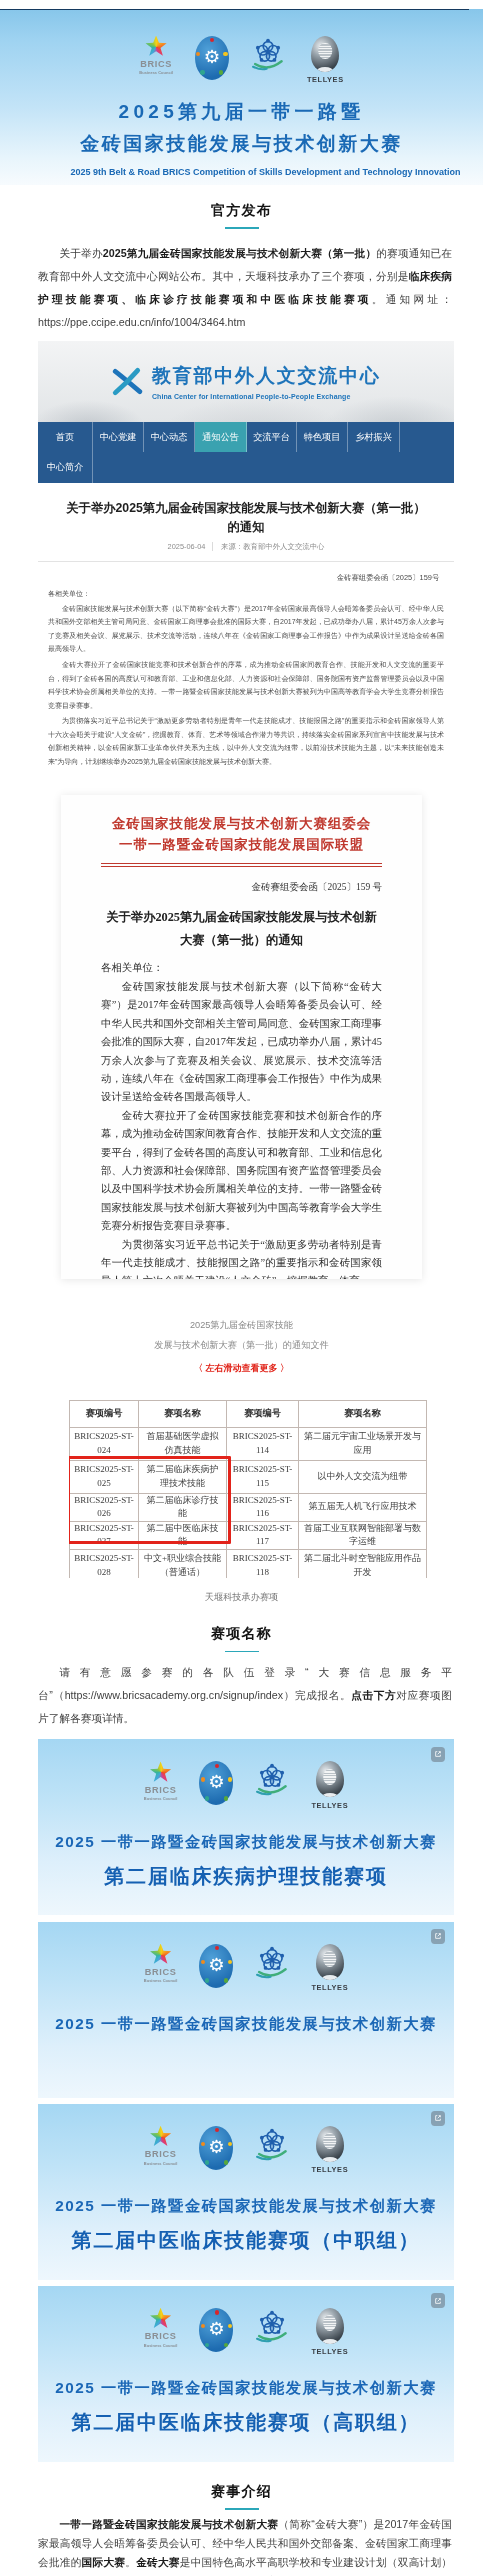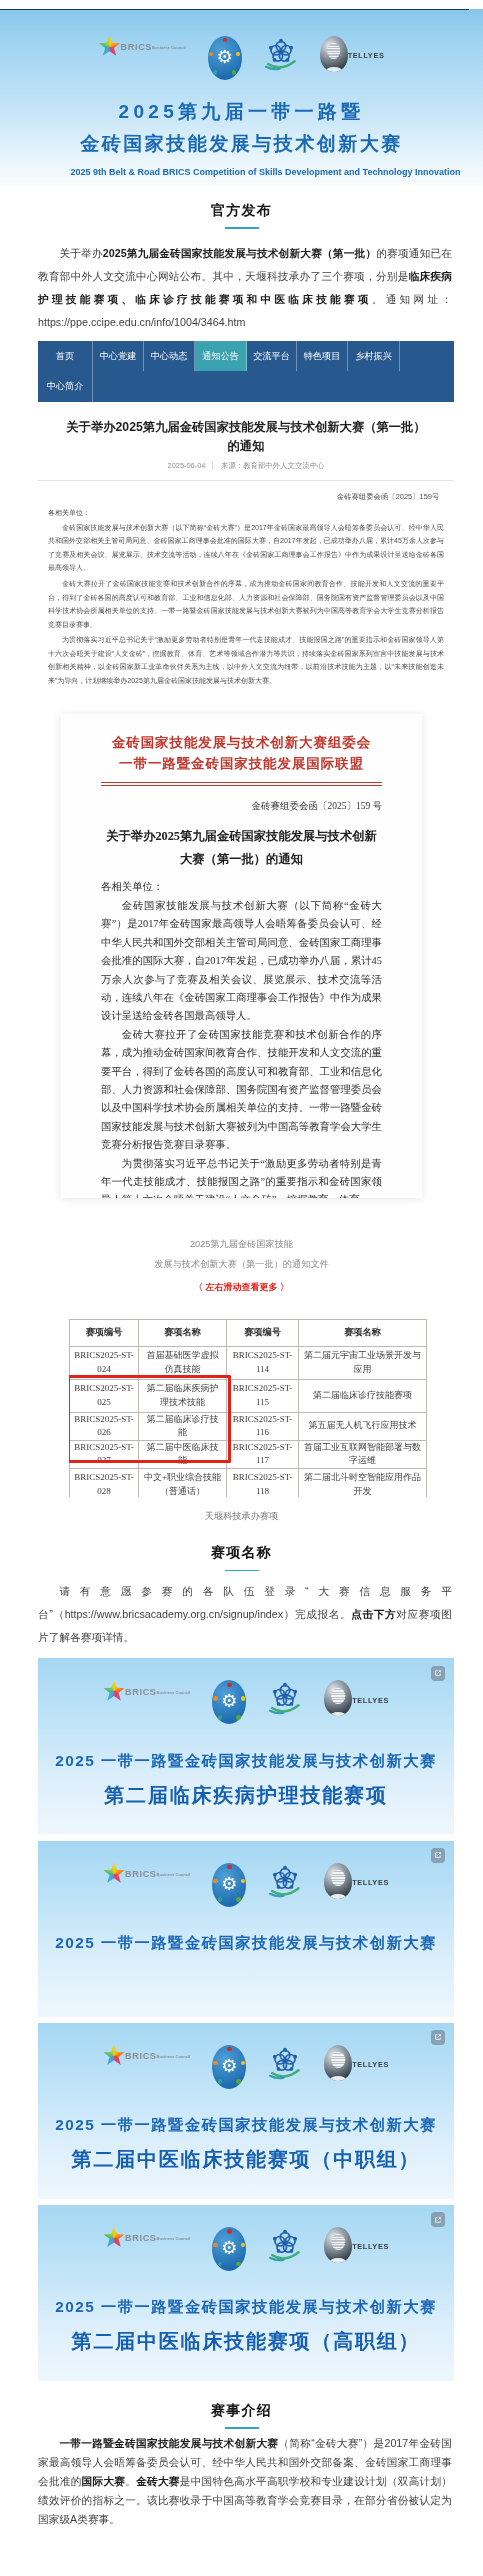--- a/index.html
+++ b/index.html
@@ -5,21 +5,21 @@
   html,body{margin:0;padding:0;background:#fff;}
   body{width:483px;height:2576px;overflow:hidden;font-family:"Liberation Sans","DejaVu Sans",sans-serif;}
   .page{padding-top:8.6px;width:483px;}
 
   
   .hero{position:relative;height:176px;text-align:center;overflow:hidden;
     background:linear-gradient(180deg,#87c6ea 0%,#9fd3f1 18%,#c2e3f7 55%,#e8f5fc 85%,#f7fbfe 100%);}
   .hero::before{content:"";position:absolute;top:0;left:0;width:97%;height:1.8px;background:#14395f;}
   .logo-row{display:flex;justify-content:center;align-items:flex-start;gap:22px;}
   .hero .logo-row{padding-top:27px;height:54px;}
-  .lg{display:flex;flex-direction:row;align-items:center;}
+  .lg{display:flex;flex-direction:column;align-items:center;}
   .star5{width:22px;height:22px;
     background:conic-gradient(from 210deg,#3fa9dc,#35b5a0,#8cc63f,#f7d117,#f59b20,#ef4d23,#d93a86,#3fa9dc);
     clip-path:polygon(50% 0%,63% 33%,98% 35%,70% 56%,81% 92%,50% 71%,19% 92%,30% 56%,2% 35%,37% 33%);}
   .lg1-t{font-size:9.2px;font-weight:bold;color:#8a8f94;letter-spacing:0.6px;line-height:1;margin-top:2.5px;}
   .lg1-s{font-size:4px;font-weight:bold;color:#8a8f94;margin-top:1.2px;white-space:nowrap;}
   .lg2{position:relative;width:34px;height:44px;border-radius:50%;
     background:radial-gradient(circle at 38% 32%,#4fa0d8,#1d6bb0 75%);}
   .lg2 .gear{position:absolute;left:50%;top:50%;transform:translate(-50%,-52%);color:#fff;font-size:18.4px;line-height:1;}
   .lg2 .dot{position:absolute;width:4.3px;height:4.3px;border-radius:50%;}
   .lg2 .d1{top:2.5px;left:45%;background:#d8262c;}
@@ -167,20 +167,32 @@
   </header>
 
   <div class="section-head">
     <div class="t">官方发布</div>
     <div class="ul"></div>
   </div>
 
   <p class="para"><span>关于举办</span><b>2025第九届金砖国家技能发展与技术创新大赛（第一批）</b><span>的赛项通知已在教育部中外人文交流中心网站公布。其中，天堰科技承办了三个赛项，分别是</span><b>临床疾病护理技能赛项、临床诊疗技能赛项和中医临床技能赛项</b><span>。通知网址：</span><span>https://ppe.ccipe.edu.cn/info/1004/3464.htm</span></p>
 
   <figure class="site" style="margin-top:7.4px;">
+    <div class="site-header">
+      <span>
+        <svg width="32" height="32" viewBox="0 0 60 60">
+          <path d="M8 12 C 26 26, 40 38, 54 50" stroke="#1e74ba" stroke-width="9" fill="none" stroke-linecap="round"></path>
+          <path d="M50 10 C 36 26, 22 40, 8 52" stroke="#2a9bc4" stroke-width="9" fill="none" stroke-linecap="round"></path>
+        </svg>
+      </span>
+      <div class="site-title-col">
+        <div class="site-cn">教育部中外人文交流中心</div>
+        <div class="site-en">China Center for International People-to-People Exchange</div>
+      </div>
+    </div>
     <nav class="site-nav">
         <div class="tab" style="width: 55px;">首页</div>
         <div class="tab" style="width: 51px;">中心党建</div>
         <div class="tab" style="width: 51px;">中心动态</div>
         <div class="tab active" style="width: 52px;">通知公告</div>
         <div class="tab" style="width: 50px;">交流平台</div>
         <div class="tab" style="width: 51px;">特色项目</div>
         <div class="tab" style="width: 52px;">乡村振兴</div>
         <div class="tab filler"></div>
       </nav>
@@ -246,21 +258,21 @@
           <tr class="tall">
             <td>BRICS2025-ST-024</td>
             <td>首届基础医学虚拟仿真技能</td>
             <td>BRICS2025-ST-114</td>
             <td>第二届元宇宙工业场景开发与应用</td>
           </tr>
           <tr class="tall">
             <td>BRICS2025-ST-025</td>
             <td>第二届临床疾病护理技术技能</td>
             <td>BRICS2025-ST-115</td>
-            <td>第二届临床诊疗技能赛项</td>
+            <td>以中外人文交流为纽带</td>
           </tr>
           <tr class="short">
             <td>BRICS2025-ST-026</td>
             <td>第二届临床诊疗技能</td>
             <td>BRICS2025-ST-116</td>
             <td>第五届无人机飞行应用技术</td>
           </tr>
           <tr class="short">
             <td>BRICS2025-ST-027</td>
             <td>第二届中医临床技能</td>

